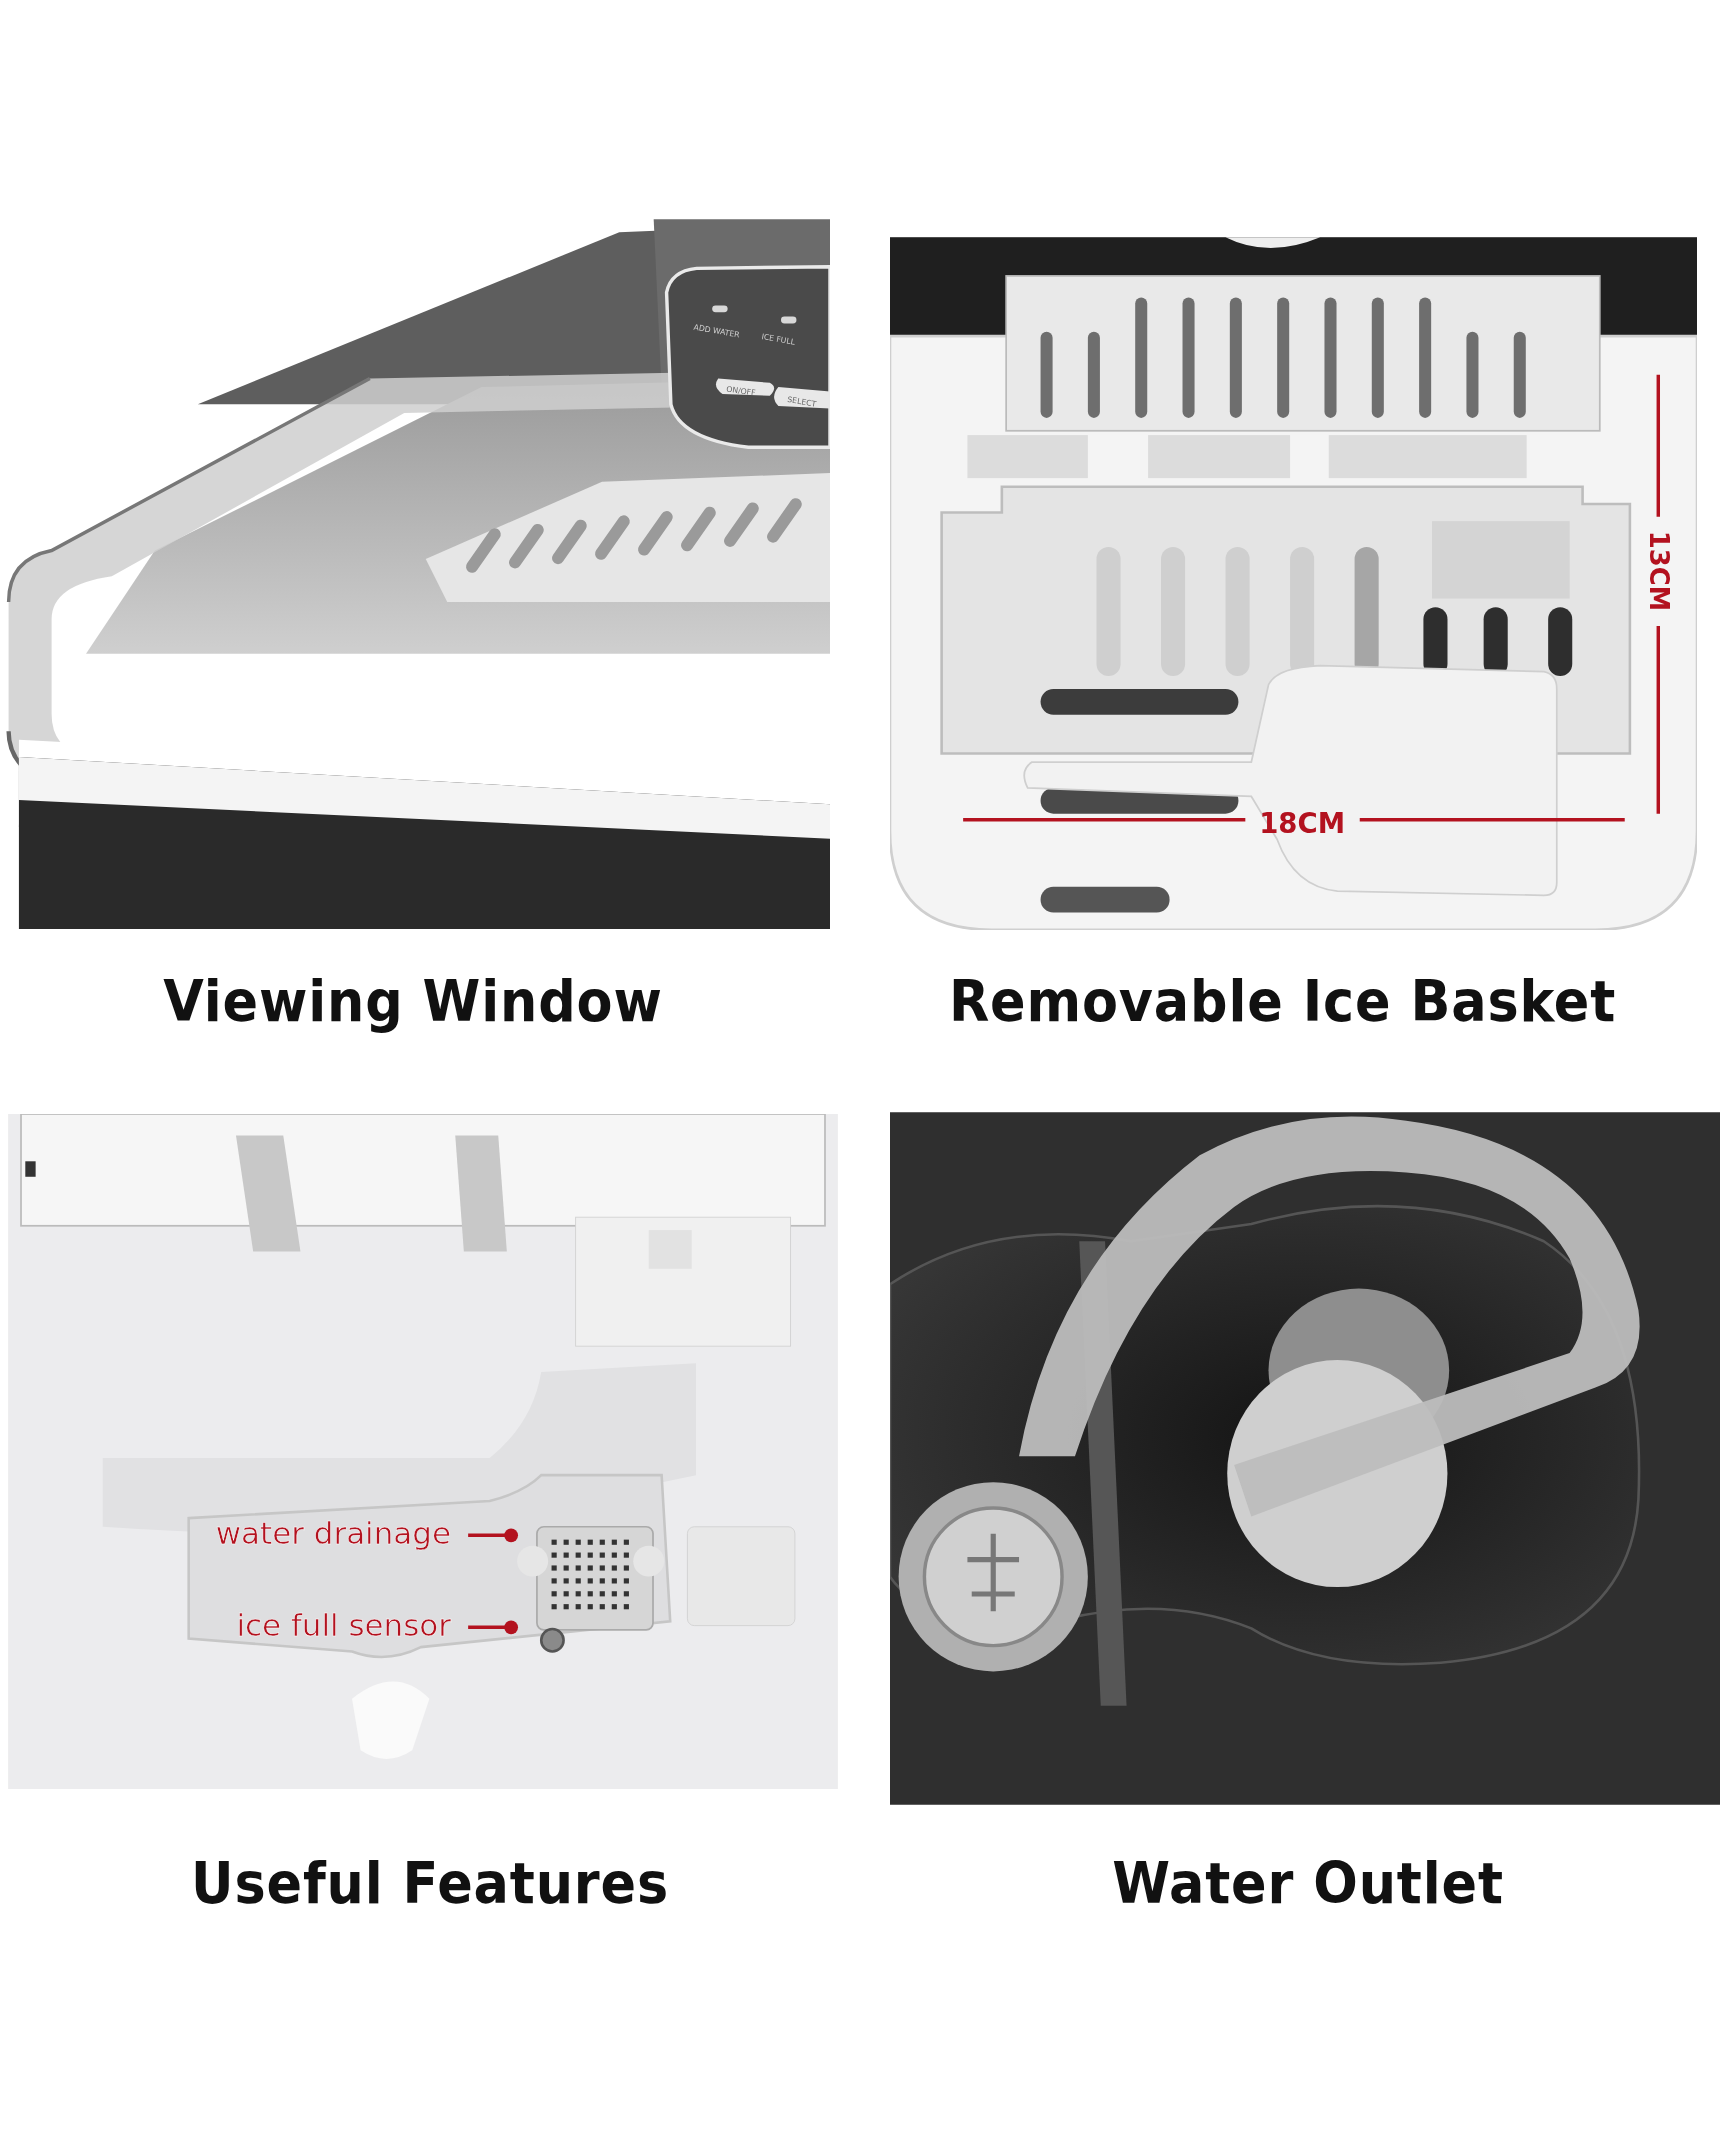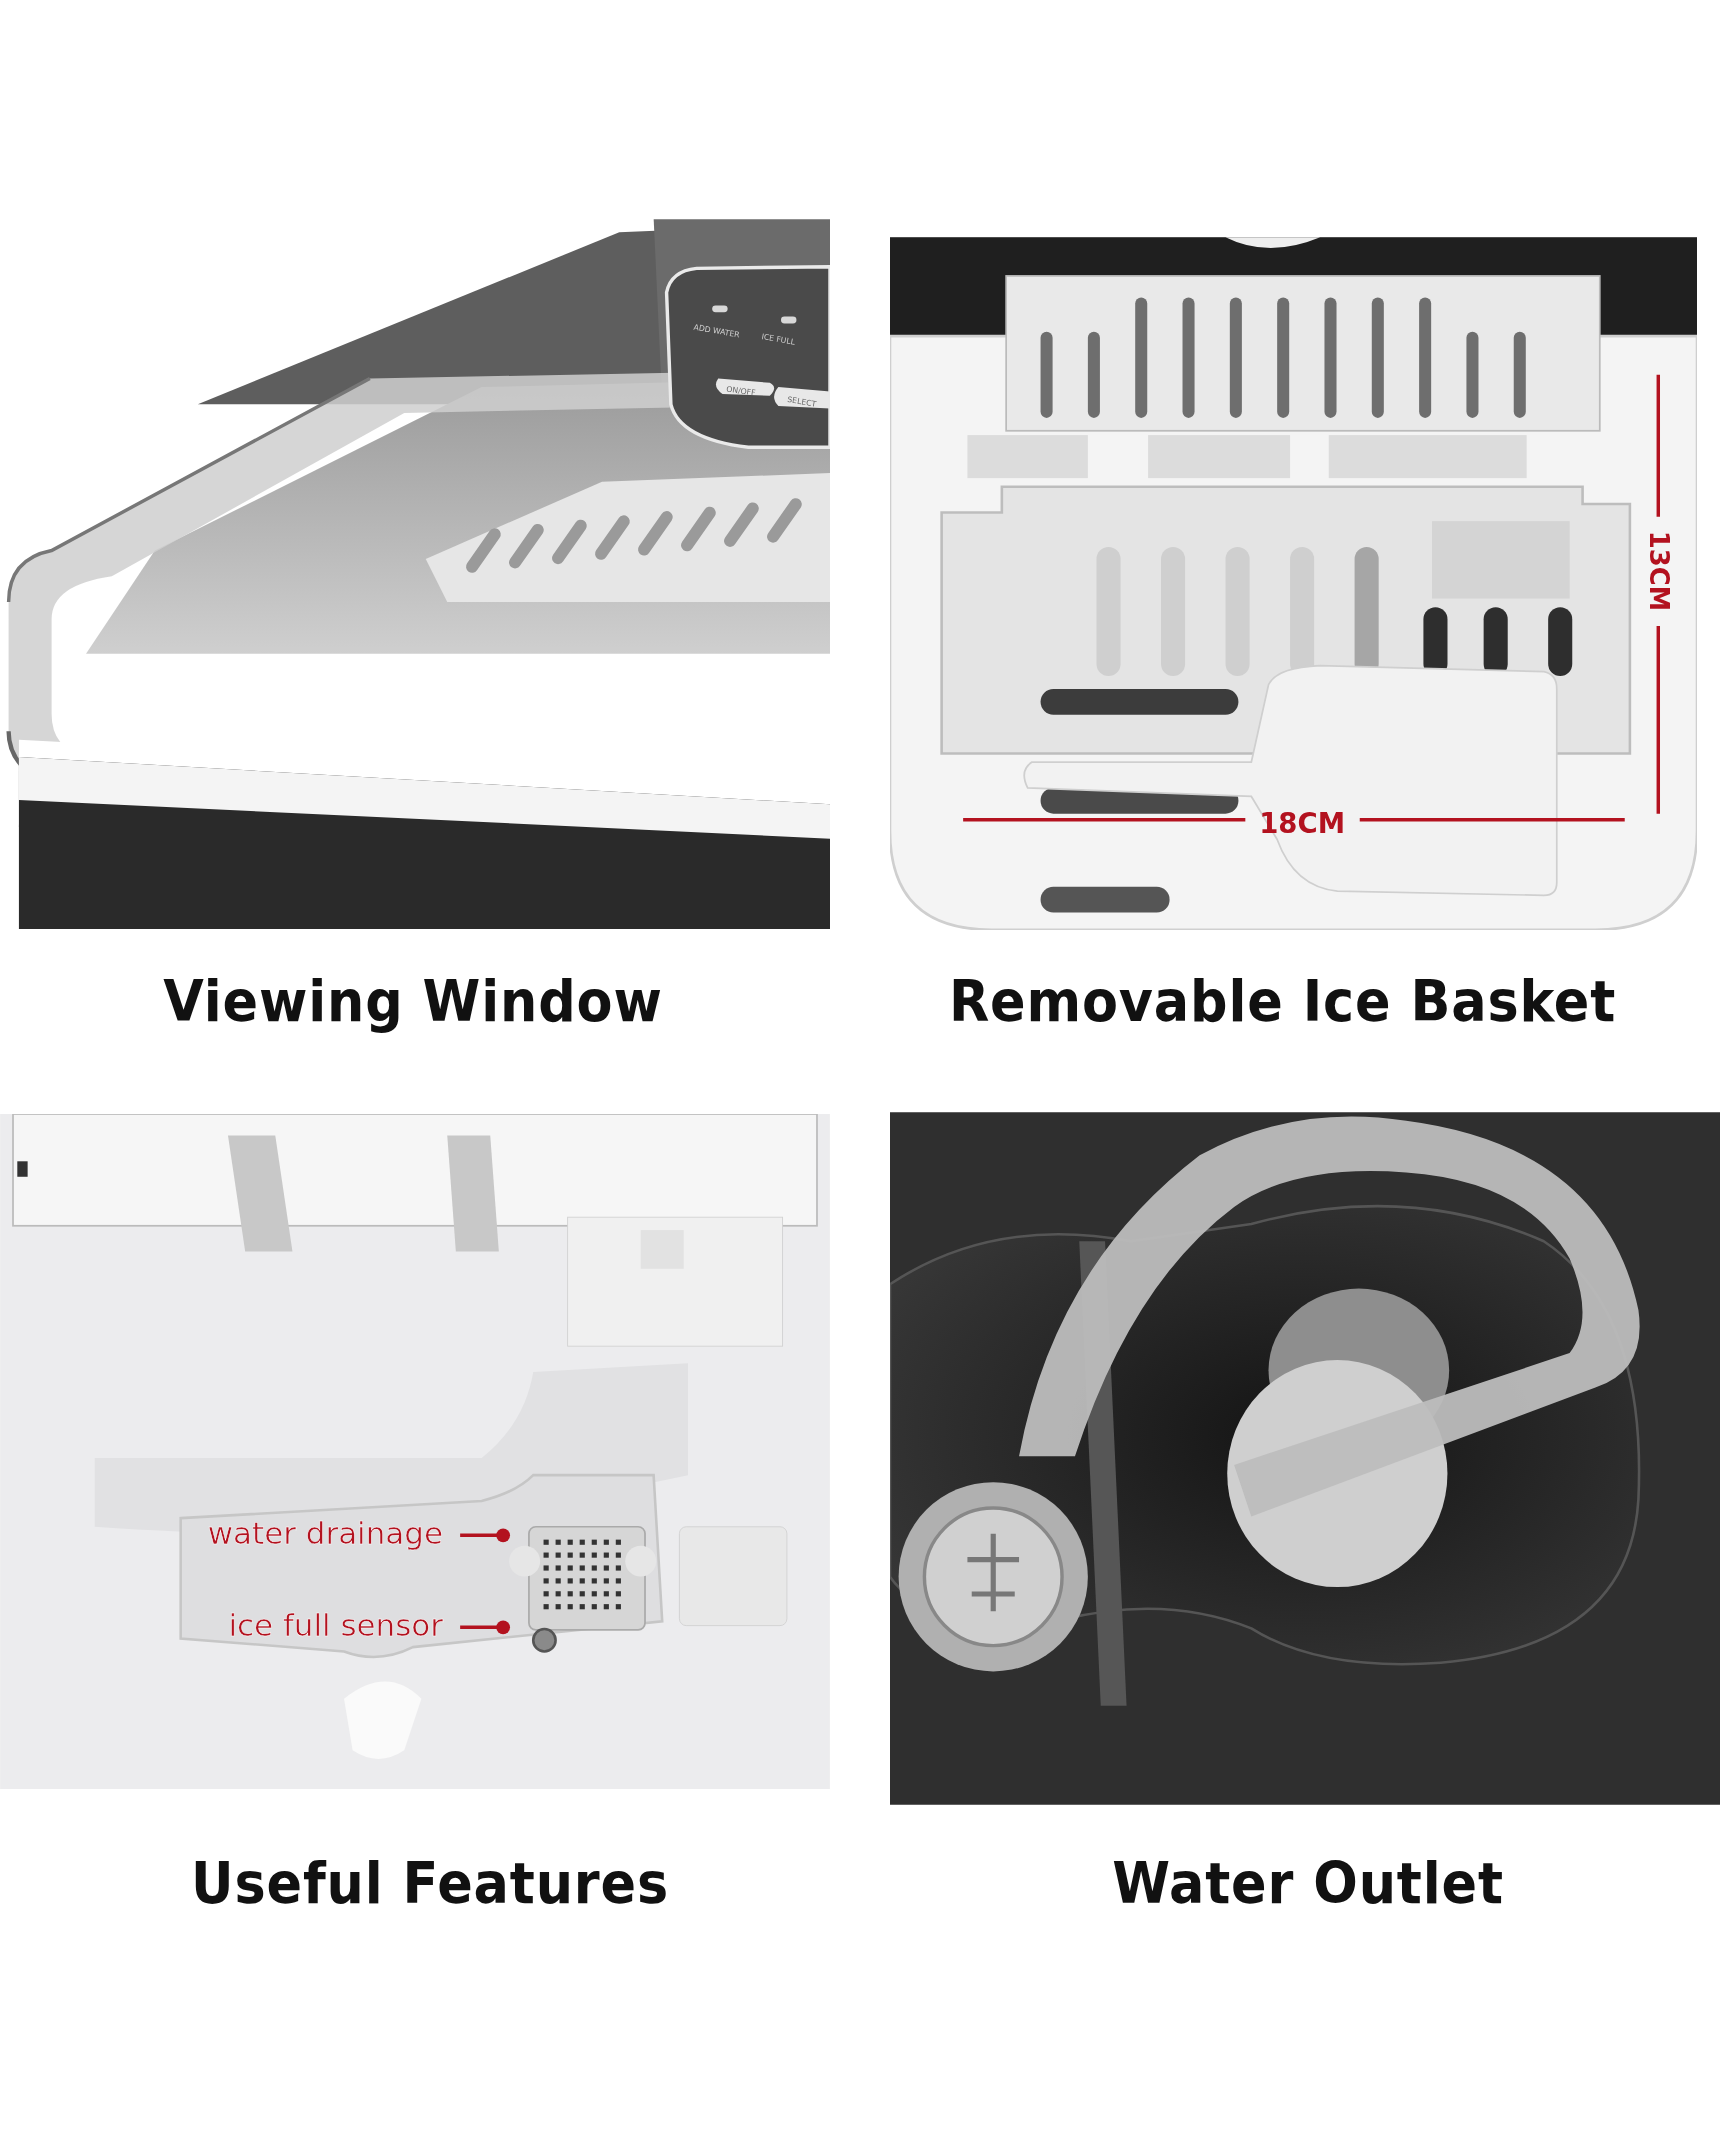--- a/index.html
+++ b/index.html
@@ -124,21 +124,21 @@
       <line x1="893" y1="160" x2="893" y2="325" stroke="#b3121f" stroke-width="4"></line>
       <line x1="893" y1="452" x2="893" y2="670" stroke="#b3121f" stroke-width="4"></line>
       <text x="893" y="388" text-anchor="middle" font-family="DejaVu Sans, sans-serif" font-weight="bold" font-size="30" fill="#b3121f" transform="rotate(90 893 388)" dy="10">13CM</text>
     </g>
   </svg>
 </div>
 
 <div class="caption" style="left:86px;top:968px;width:654px;">Viewing Window</div>
 <div class="caption" style="left:878px;top:968px;width:809px;">Removable Ice Basket</div>
 
-<div class="panel" style="left:0;top:1114px;width:830px;height:723px;">
+<div class="panel" style="left:0;top:1114px;width:830px;height:723px;padding-left:8px;">
   <svg width="830" height="675" viewBox="0 0 965 785">
     <rect width="965" height="785" fill="#ececee"></rect>
 
     <rect x="15" y="0" width="935" height="130" fill="#f6f6f6" stroke="#bbb" stroke-width="2"></rect>
     <path d="M265 25 L320 25 L340 160 L285 160 Z" fill="#c8c8c8"></path>
     <path d="M520 25 L570 25 L580 160 L530 160 Z" fill="#c8c8c8"></path>
     <rect x="20" y="55" width="12" height="18" fill="#333"></rect>
 
     <rect x="660" y="120" width="250" height="150" fill="#f0f0f0" stroke="#d0d0d0"></rect>
     <rect x="745" y="135" width="50" height="45" fill="#e2e2e2"></rect>

